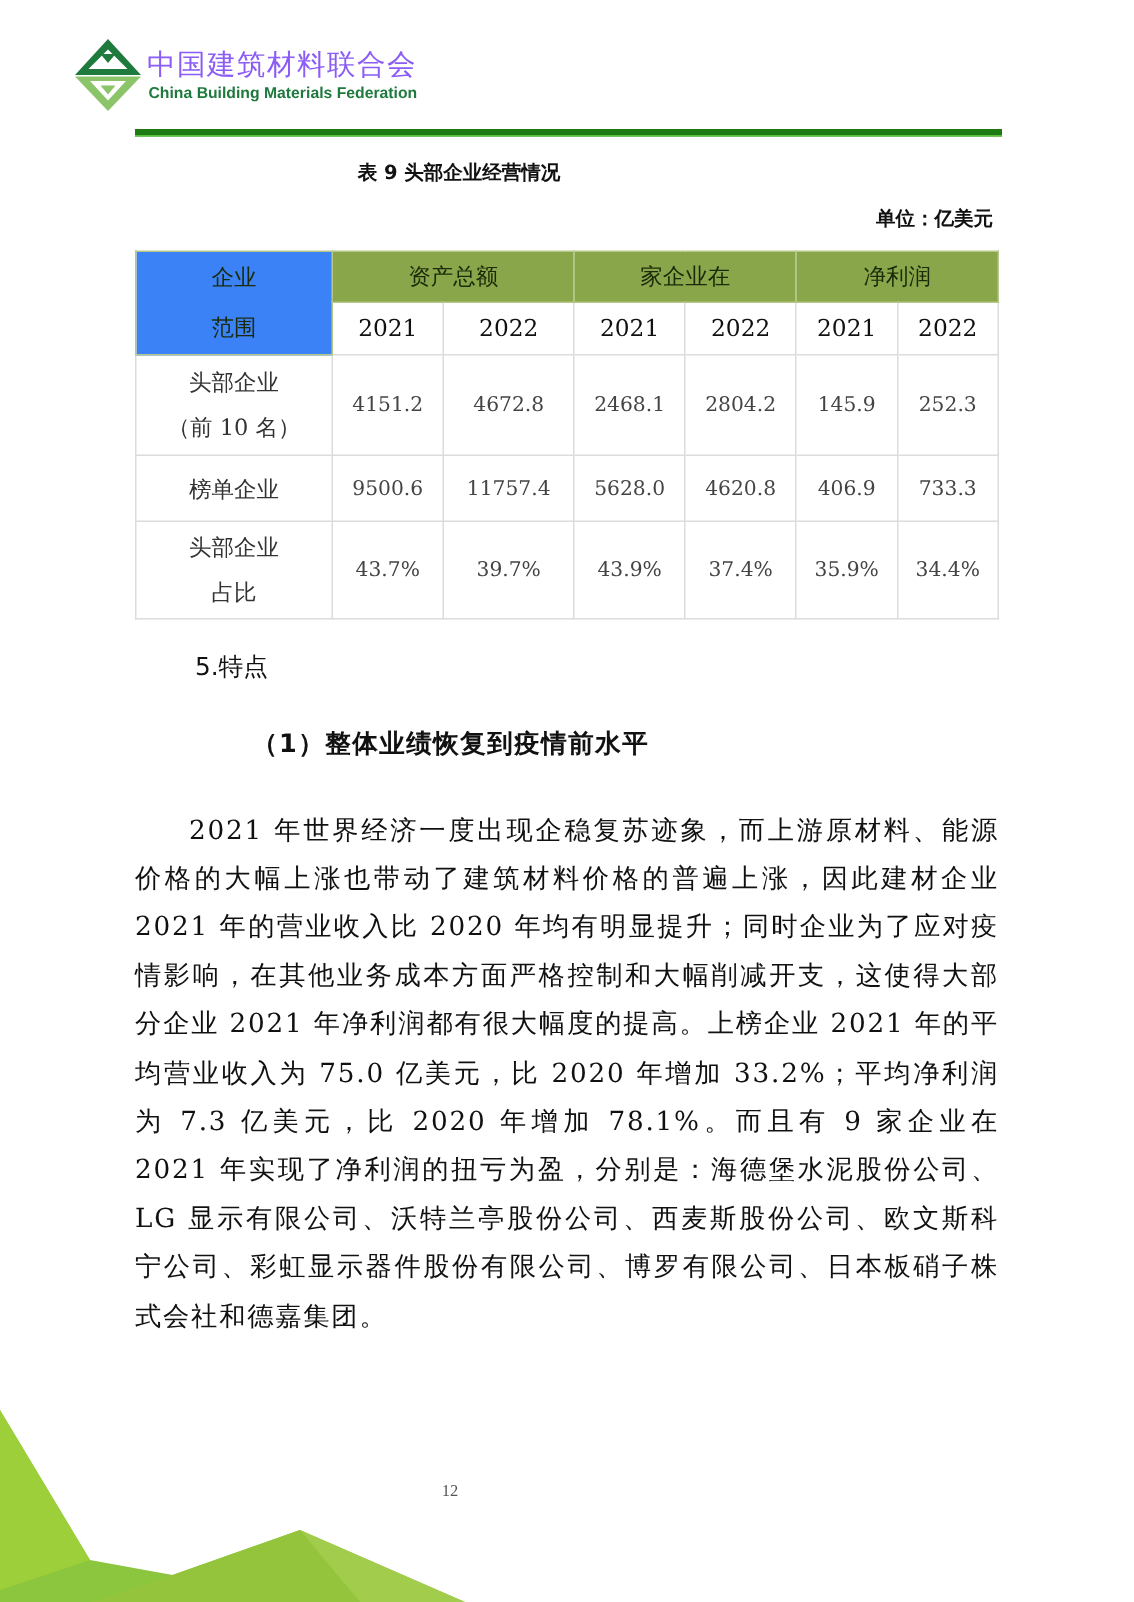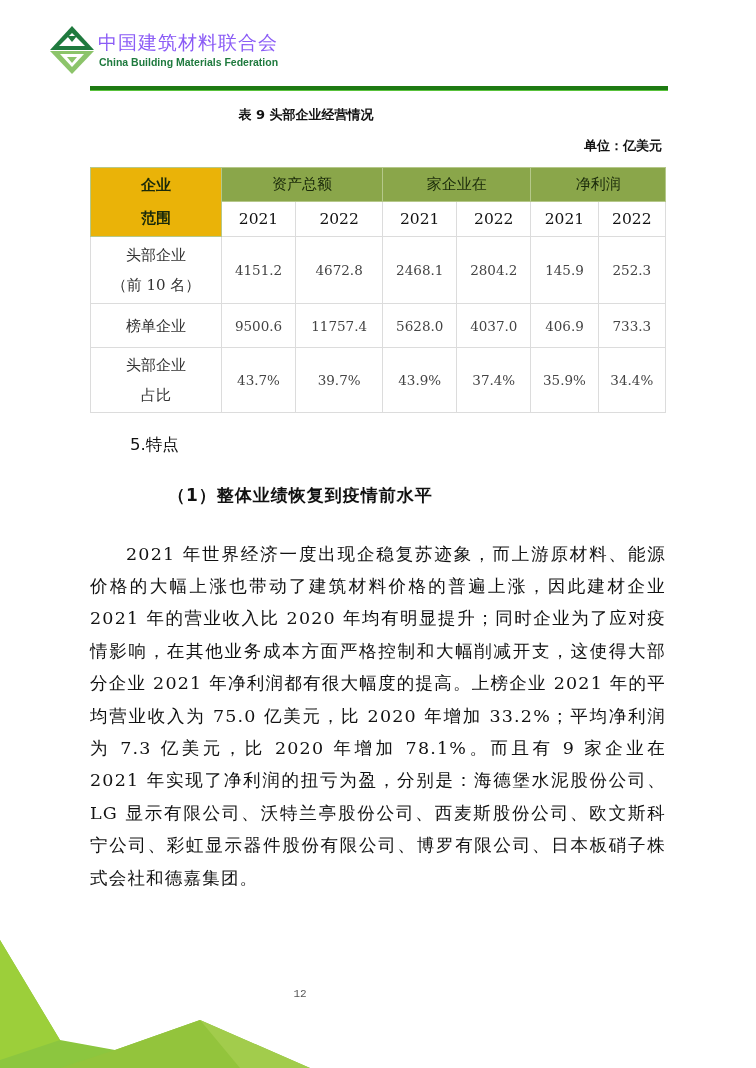--- a/index.html
+++ b/index.html
@@ -20,37 +20,37 @@
              font-family:"DejaVu Sans", sans-serif; font-weight:bold; font-size:13px; }
   .unit { position:absolute; right:94px; top:137px; font-family:"DejaVu Sans", sans-serif;
           font-weight:bold; font-size:13px; }
 
   
   table.data { position:absolute; left:90px; top:167px; width:576px; border-collapse:collapse;
                font-size:13px; }
   table.data td, table.data th { border:1px solid #dcdcdc; text-align:center; padding:0; }
   table.data th.grp { background:#8aa64a; color:#1a2a0a; font-weight:normal; font-size:15px; height:33px;
                       border-color:#b5c88a; }
-  table.data th.corner { background:#eab308; color:#1a2a0a; font-weight:bold; font-size:15px;
+  table.data th.corner { background:#3b82f6; color:#1a2a0a; font-weight:normal; font-size:15px;
                          border-color:#b5c88a; line-height:33px; }
   table.data th.yr { background:#fff; font-weight:normal; font-size:15.5px; color:#111; height:34px; }
   table.data td.lbl { font-size:15px; line-height:30px; color:#333; width:130px; }
   table.data td.num { font-size:13.5px; color:#444; }
   tr.r1 td { height:66px; }
   tr.r2 td { height:43px; }
   tr.r3 td { height:64px; }
 
   
   .h5 { position:absolute; left:130px; top:434px; font-size:16.5px; font-family:"DejaVu Sans", sans-serif; }
   .h5-1 { position:absolute; left:134px; top:484px; font-size:17px; font-family:"DejaVu Sans", sans-serif; font-weight:bold; letter-spacing:1px;margin-left:34px;}
   .para { position:absolute; left:90px; top:520px; width:576px; font-size:17.5px; line-height:32.4px;
           text-indent:36px; text-align:justify; letter-spacing:1.2px; color:#111; }
 
   .page-num { position:absolute; left:0; width:600px; top:988px; text-align:center;
-              font-size:11px; color:#555; font-family:Liberation Mono, monospace; }
+              font-size:11px; color:#555; font-family:Liberation Serif, serif; }
 
   .deco { position:absolute; left:0; top:900px; width:420px; height:168px; }
 </style>
 </head>
 <body>
 
 <svg class="logo" viewBox="0 0 48 52">
   <polygon points="24,2 46,26 2,26" fill="#1f7a3e"></polygon>
   <polygon points="24,9 37,22 11,22" fill="#ffffff"></polygon>
   <polygon points="19,12 29,12 24,18" fill="#1f7a3e"></polygon>
@@ -94,21 +94,21 @@
     <td class="num">2468.1</td>
     <td class="num">2804.2</td>
     <td class="num">145.9</td>
     <td class="num">252.3</td>
   </tr>
   <tr class="r2">
     <td class="lbl">榜单企业</td>
     <td class="num">9500.6</td>
     <td class="num">11757.4</td>
     <td class="num">5628.0</td>
-    <td class="num">4037.0</td>
+    <td class="num">4620.8</td>
     <td class="num">406.9</td>
     <td class="num">733.3</td>
   </tr>
   <tr class="r3">
     <td class="lbl">
       <div>头部企业</div>
       <div>占比</div>
     </td>
     <td class="num">43.7%</td>
     <td class="num">39.7%</td>

